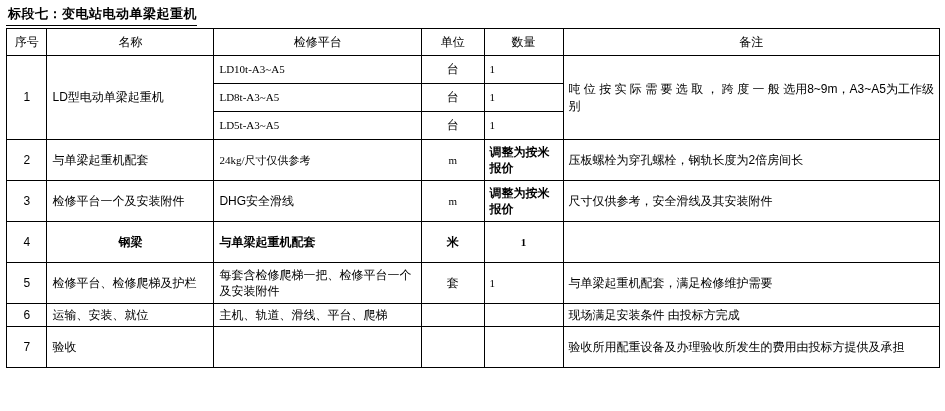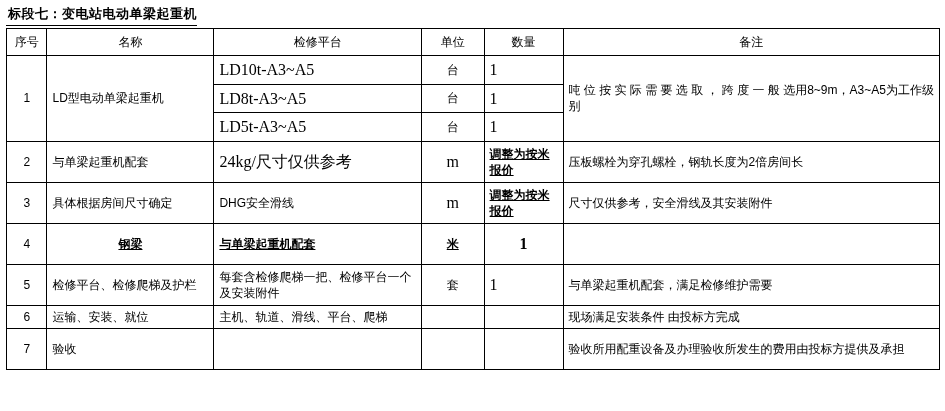--- a/index.html
+++ b/index.html
@@ -53,28 +53,28 @@
   .hdr td {
     text-align: center;
     font-size: 12px;
     height: 20px;
     padding-left: 6px;
     font-family: Liberation Serif, serif;
   }
 
   .mono {
     font-family: "Liberation Serif", serif;
-    font-size: 16px;
+    font-size: 11px;
   }
   .cn {
     font-family: "Liberation Sans", sans-serif;
     font-size: 12px;
   }
   .center { text-align: center; }
-  .bold { font-weight: bold; text-decoration: underline; }
+  .bold { font-weight: bold; }
   .qty-left { text-align: left; padding-left: 10px; }
   .row-tall td { height: 34px; }
   .sub-row td { height: 21px; }
   .qty-bold-indent { text-align: center; font-weight: bold; padding-top: 14px; }
 </style>
 </head>
 <body>
 
 <div class="page">
 
@@ -122,21 +122,21 @@
         <td class="center cn">2</td>
         <td class="cn">与单梁起重机配套</td>
         <td class="mono">24kg/尺寸仅供参考</td>
         <td class="center mono">m</td>
         <td class="cn bold">调整为按米报价</td>
         <td class="cn">压板螺栓为穿孔螺栓，钢轨长度为2倍房间长</td>
       </tr>
 
       <tr class="row-tall">
         <td class="center cn">3</td>
-        <td class="cn">具体根据房间尺寸确定</td>
+        <td class="cn">检修平台一个及安装附件</td>
         <td class="cn">DHG安全滑线</td>
         <td class="center mono">m</td>
         <td class="cn bold">调整为按米报价</td>
         <td class="cn">尺寸仅供参考，安全滑线及其安装附件</td>
       </tr>
 
       <tr class="row-tall">
         <td class="center cn">4</td>
         <td class="cn bold center">钢梁</td>
         <td class="cn bold">与单梁起重机配套</td>

